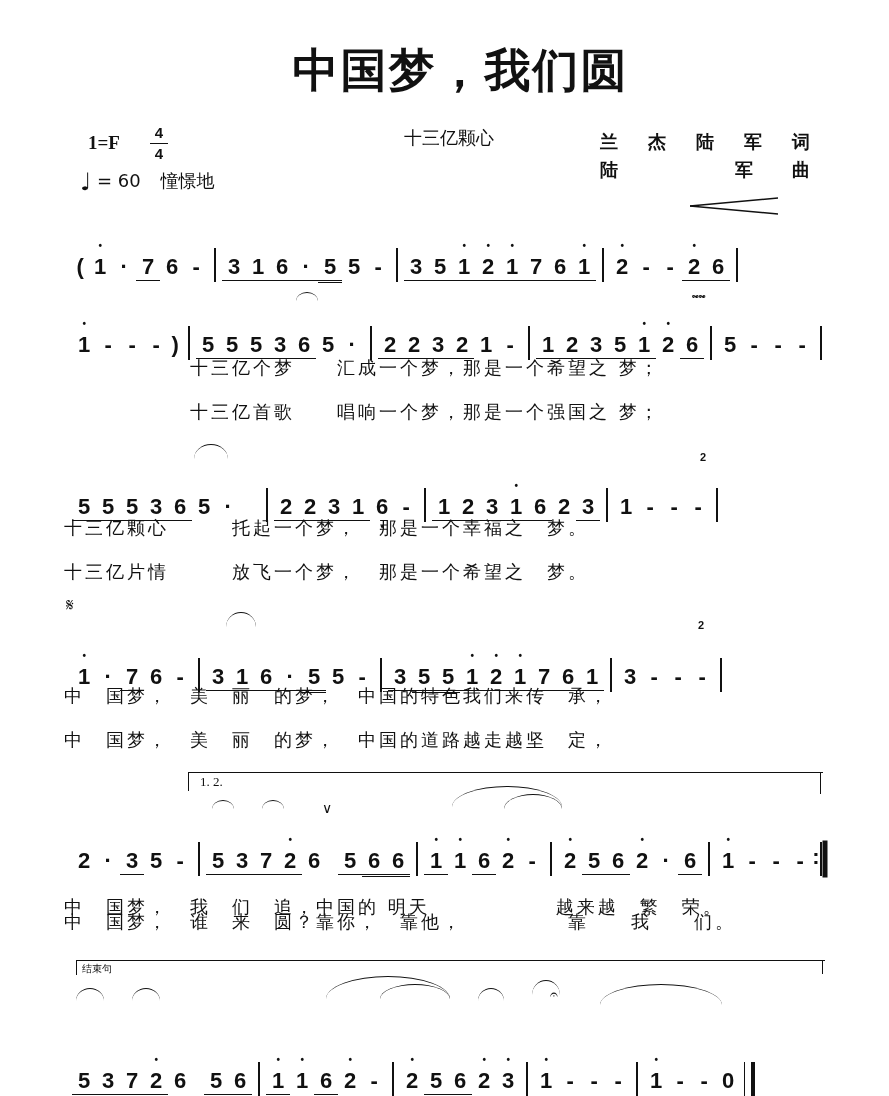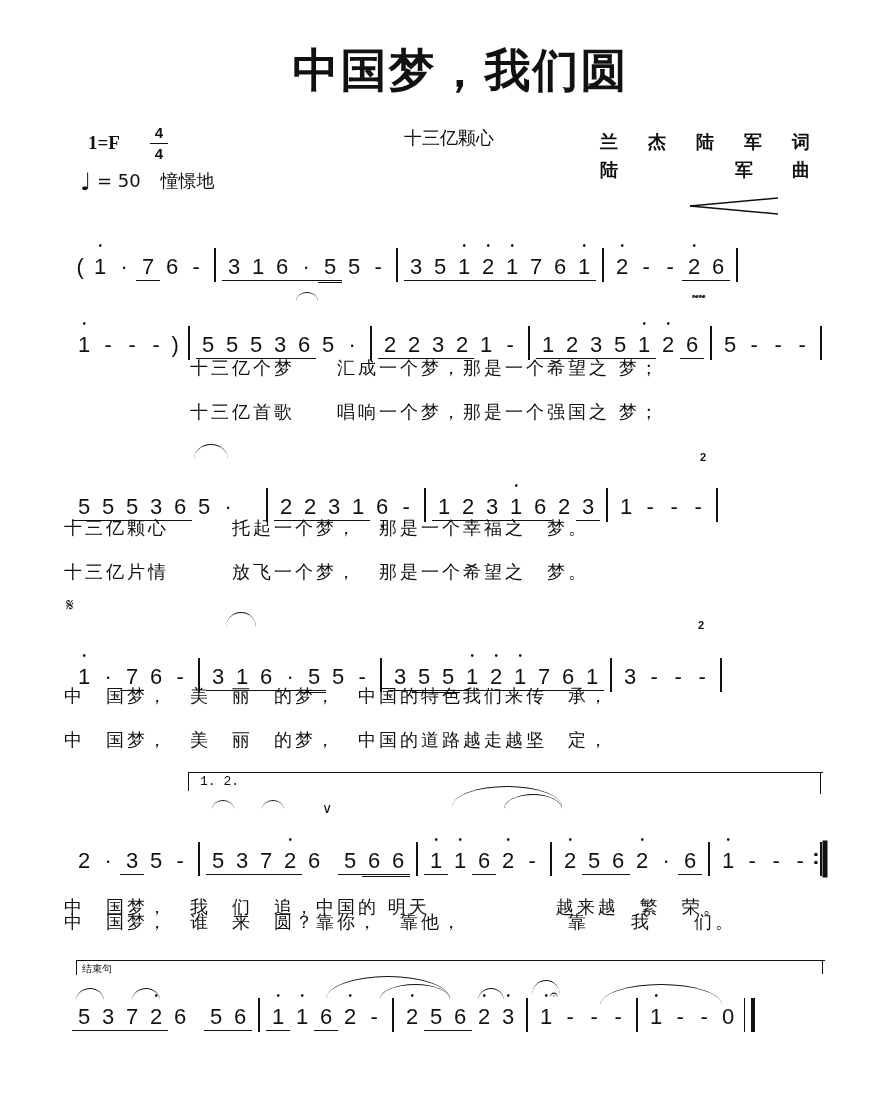--- a/index.html
+++ b/index.html
@@ -8,32 +8,32 @@
   .title { left:16px; width:889px; top:40px; text-align:center; font-size:46px; font-weight:bold; letter-spacing:2px; font-family:"DejaVu Sans", sans-serif; }
   .key { left:88px; top:132px; font-size:19px; font-family:"Liberation Serif", serif; font-weight:bold; }
   .frac { position:absolute; left:150px; top:124px; width:18px; text-align:center; font-size:15px; font-weight:bold; line-height:18px; font-family:"Liberation Sans", sans-serif; }
   .frac .bar { border-top:1.5px solid #111; margin:1px 0; }
   .tempo { left:80px; top:168px; font-size:18px; }
   .tempo .note { display:inline-block; font-size:24px; vertical-align:-3px; }
   .subtitle { left:404px; top:126px; font-size:18px; }
   .credits { left:600px; top:128px; font-size:18px; font-weight:bold; line-height:28px; }
   .credits .row { display:flex; width:210px; justify-content:space-between; }
   .row-line { position:absolute; left:60px; width:770px; height:40px; }
-  .notes { font-family:"Liberation Sans", sans-serif; font-weight:normal; font-size:22px; white-space:pre; letter-spacing:0px; word-spacing:0; }
+  .notes { font-family:"Liberation Sans", sans-serif; font-weight:bold; font-size:22px; white-space:pre; letter-spacing:0px; word-spacing:0; }
   .n { display:inline-block; width:24px; text-align:center; position:relative; }
   .n.dot-hi::before { content:"•"; position:absolute; left:0; right:0; top:-14px; font-size:10px; text-align:center; }
   .n.dot-lo::after { content:"•"; position:absolute; left:0; right:0; bottom:-12px; font-size:10px; text-align:center; }
   .n.ul { border-bottom:1.3px solid #111; }
   .n.ul2 { border-bottom:3.5px double #111; }
   .bar-line { display:inline-block; width:14px; height:34px; position:relative; vertical-align:-8px; }
   .bar-line::after { content:""; position:absolute; left:6px; top:0; width:1.5px; height:34px; background:#111; }
   .lyric { position:absolute; left:64px; width:760px; font-size:18px; letter-spacing:3px; white-space:pre; font-family:"DejaVu Sans", sans-serif; }
   .volta { position:absolute; border-top:1.5px solid #111; border-left:1.5px solid #111; height:18px; }
   .volta-end { position:absolute; border-right:1.5px solid #111; height:22px; }
-  .volta-label { position:absolute; font-size:13px; font-family:Liberation Mono, monospace; }
+  .volta-label { position:absolute; font-size:13px; font-family:Liberation Serif, serif; }
   .slur { position:absolute; border-top:1.6px solid #111; border-radius:50% 50% 0 0 / 100% 100% 0 0; }
   .segno { position:absolute; left:66px; top:594px; font-size:18px; }
   .hairpin { position:absolute; left:688px; top:196px; }
   .breath { position:absolute; font-size:14px; }
   .end-bar { display:inline-block; width:6px; height:34px; border-left:1.5px solid #111; border-right:4px solid #111; vertical-align:-8px; margin-left:4px; }
   .repeat { display:inline-block; width:16px; height:34px; vertical-align:-8px; position:relative; }
   .repeat::before { content:":"; position:absolute; left:0; top:2px; font-size:22px; font-weight:bold; }
   .repeat::after { content:""; position:absolute; left:8px; top:0; width:1.5px; height:34px; background:#111; box-shadow:4px 0 0 1.5px #111; }
   .grace { position:absolute; font-size:11px; font-weight:bold; font-family:"Liberation Sans", sans-serif; line-height:10px; }
 </style>
@@ -43,21 +43,21 @@
 <div class="abs title">中国梦，我们圆</div>
 
 <div class="abs key">1=F</div>
 <div class="frac">
   <div>4</div>
   <div class="bar"></div>
   <div>4</div>
 </div>
 <div class="abs tempo">
   <span class="note">♩</span>
-  <span>= 50</span>
+  <span>= 60</span>
   <span style="margin-left:14px">憧憬地</span>
 </div>
 <div class="abs subtitle">十三亿颗心</div>
 <div class="abs credits">
   <div class="row">
     <span>兰</span>
     <span>杰</span>
     <span>陆</span>
     <span>军</span>
     <span>词</span>
@@ -115,21 +115,21 @@
 <div class="slur" style="left:262px;top:800px;width:22px;height:8px;"></div>
 <div class="breath" style="left:322px;top:800px;">∨</div>
 <div class="slur" style="left:452px;top:786px;width:110px;height:20px;"></div>
 <div class="slur" style="left:504px;top:794px;width:58px;height:14px;"></div>
 <div class="lyric" style="top:895px;">中　国梦，　我　们　追，中国的 明天　　　　　　越来越　繁　荣。</div>
 <div class="lyric" style="top:910px;">中　国梦，　谁　来　圆？靠你，　靠他，　　　　　靠　　我　　们。</div>
 
 <div class="volta" style="left:76px;top:960px;width:748px;height:14px;"></div>
 <div class="volta-end" style="left:822px;top:960px;height:14px;"></div>
 <div class="volta-label" style="left:82px;top:962px;font-size:10px;">结束句</div>
-<div class="row-line notes" style="top:972px;">
+<div class="row-line notes" style="top:1036px;">
   <span class="n ul">5</span><span class="n ul">3</span><span class="n ul">7</span><span class="n ul dot-hi">2</span><span class="n">6</span><span class="n" style="width:12px"></span><span class="n ul">5</span><span class="n ul">6</span><span class="bar-line"></span><span class="n ul dot-hi">1</span><span class="n dot-hi">1</span><span class="n ul">6</span><span class="n dot-hi">2</span><span class="n">-</span><span class="bar-line"></span><span class="n dot-hi">2</span><span class="n ul">5</span><span class="n ul">6</span><span class="n dot-hi">2</span><span class="n dot-hi">3</span><span class="bar-line"></span><span class="n dot-hi">1</span><span class="n">-</span><span class="n">-</span><span class="n">-</span><span class="bar-line"></span><span class="n dot-hi">1</span><span class="n">-</span><span class="n">-</span><span class="n">0</span><span class="end-bar"></span>
 </div>
 <div class="slur" style="left:76px;top:988px;width:28px;height:12px;"></div>
 <div class="slur" style="left:132px;top:988px;width:28px;height:12px;"></div>
 <div class="slur" style="left:326px;top:976px;width:124px;height:22px;"></div>
 <div class="slur" style="left:380px;top:984px;width:70px;height:14px;"></div>
 <div class="slur" style="left:478px;top:988px;width:26px;height:12px;"></div>
 <div class="slur" style="left:532px;top:980px;width:28px;height:14px;"></div>
 <div class="abs" style="left:550px;top:986px;font-size:14px;">𝄐</div>
 <div class="slur" style="left:600px;top:984px;width:122px;height:20px;"></div>

